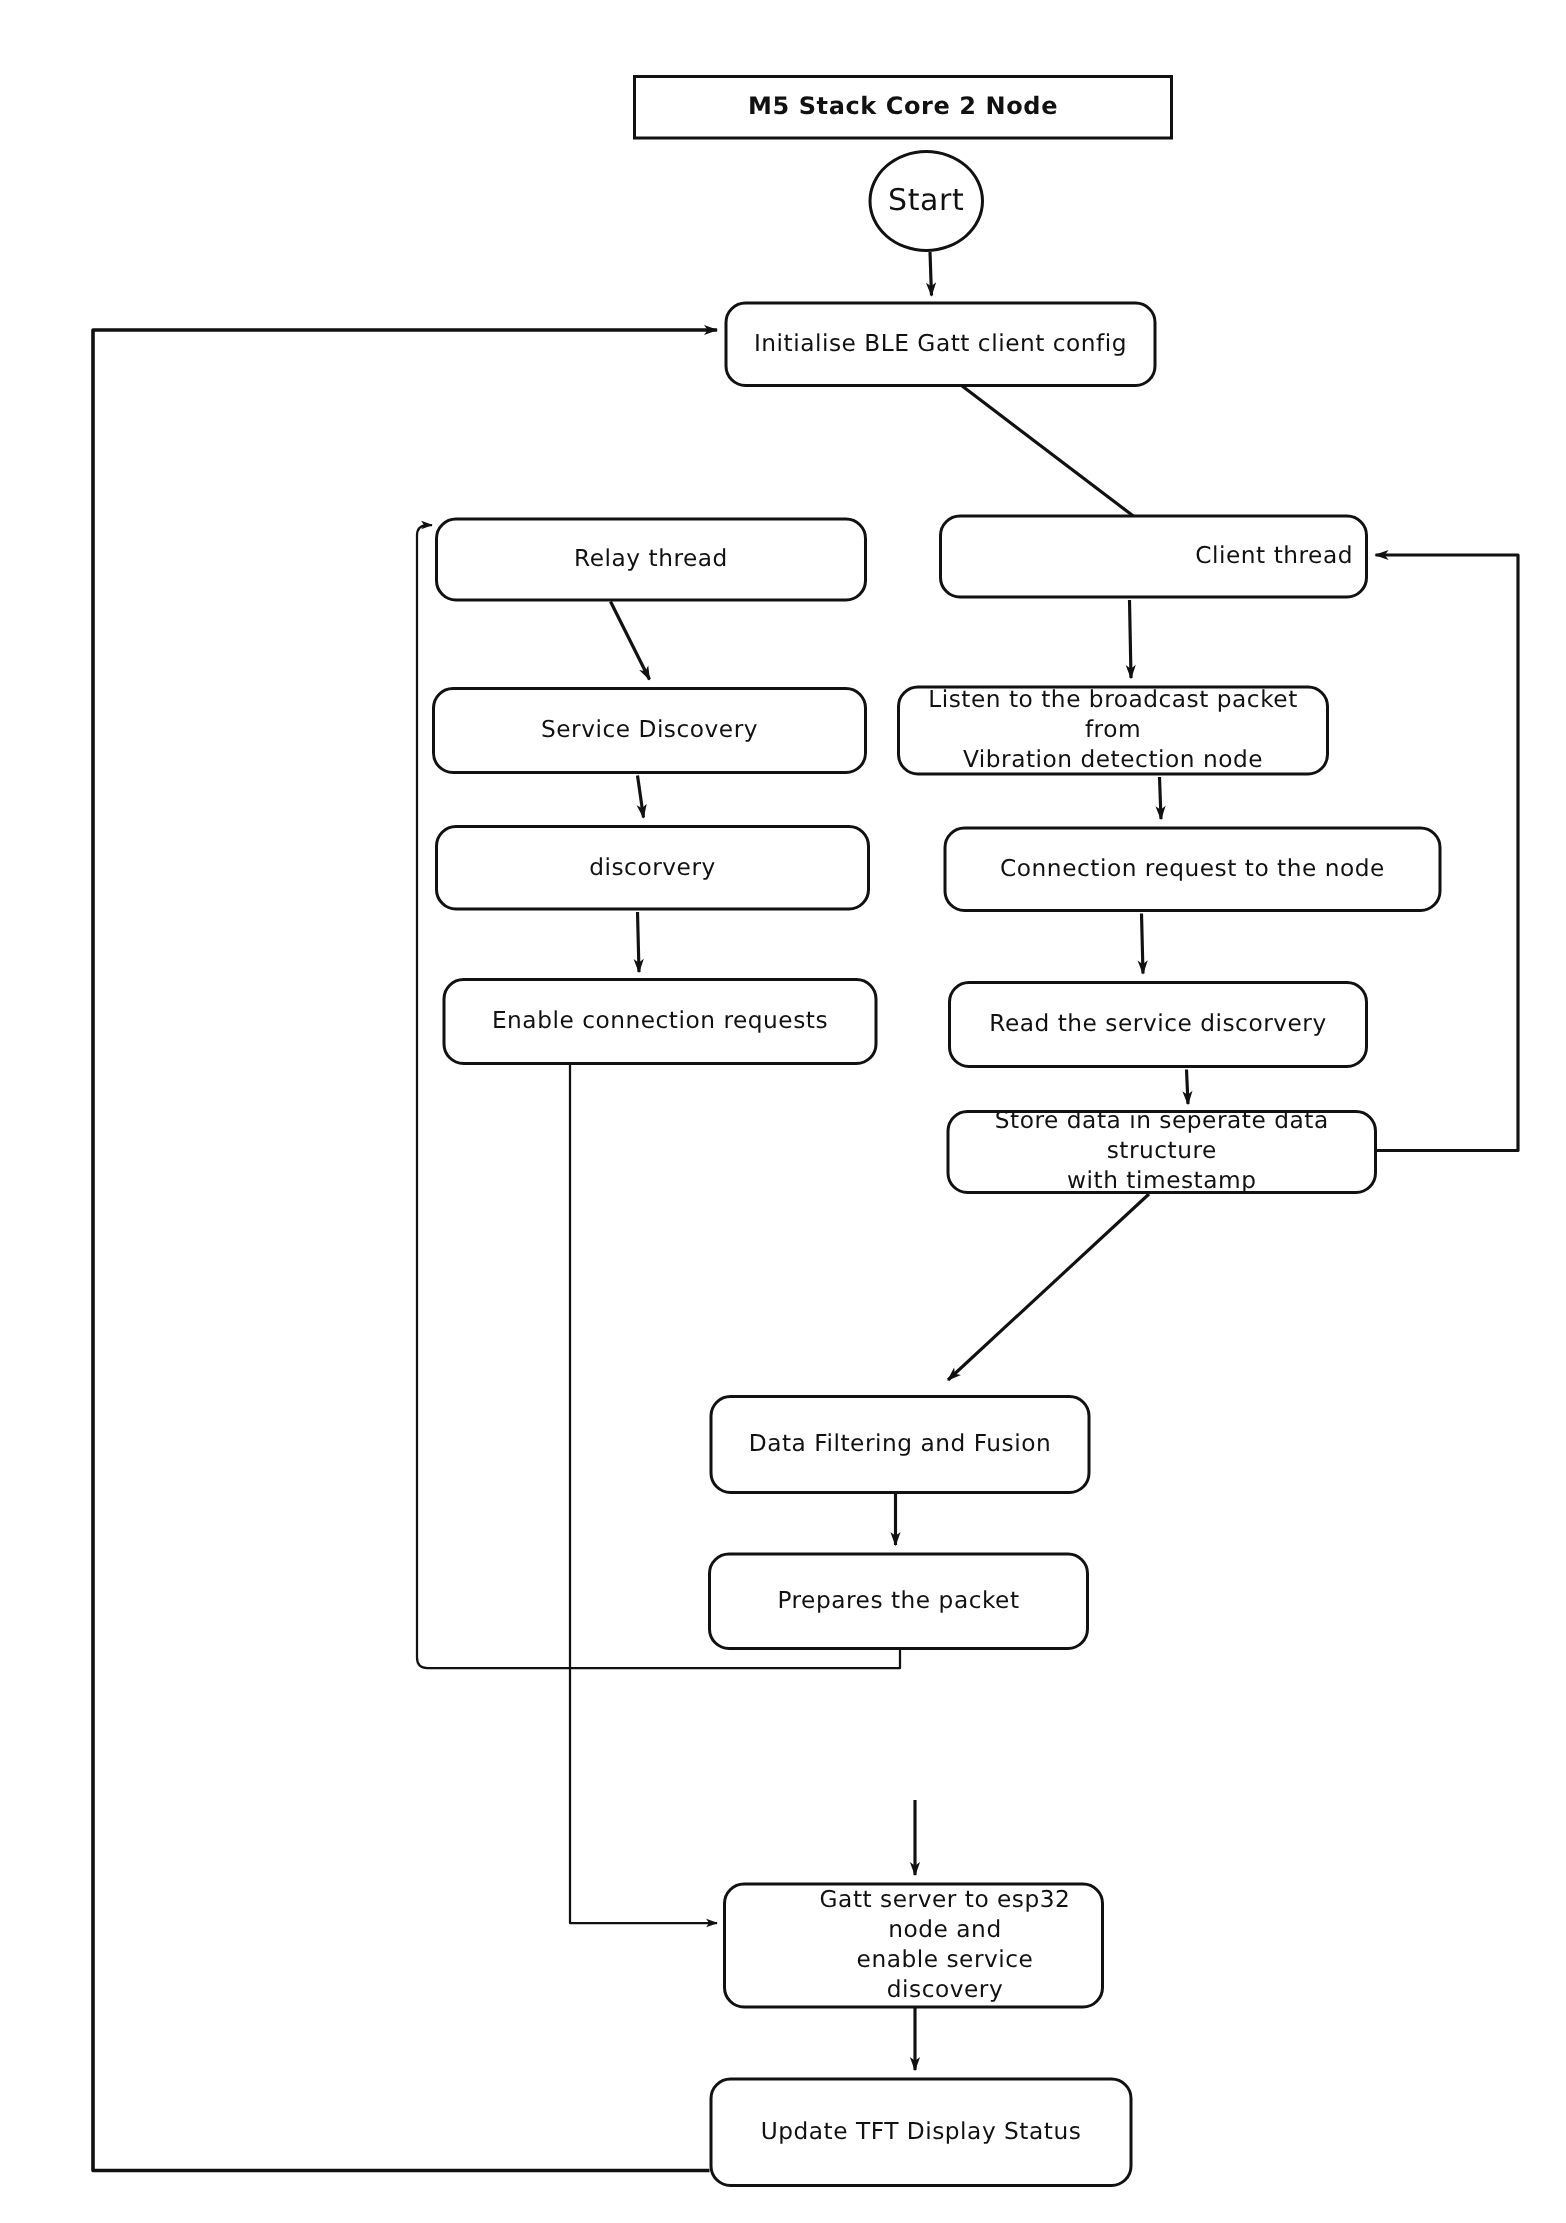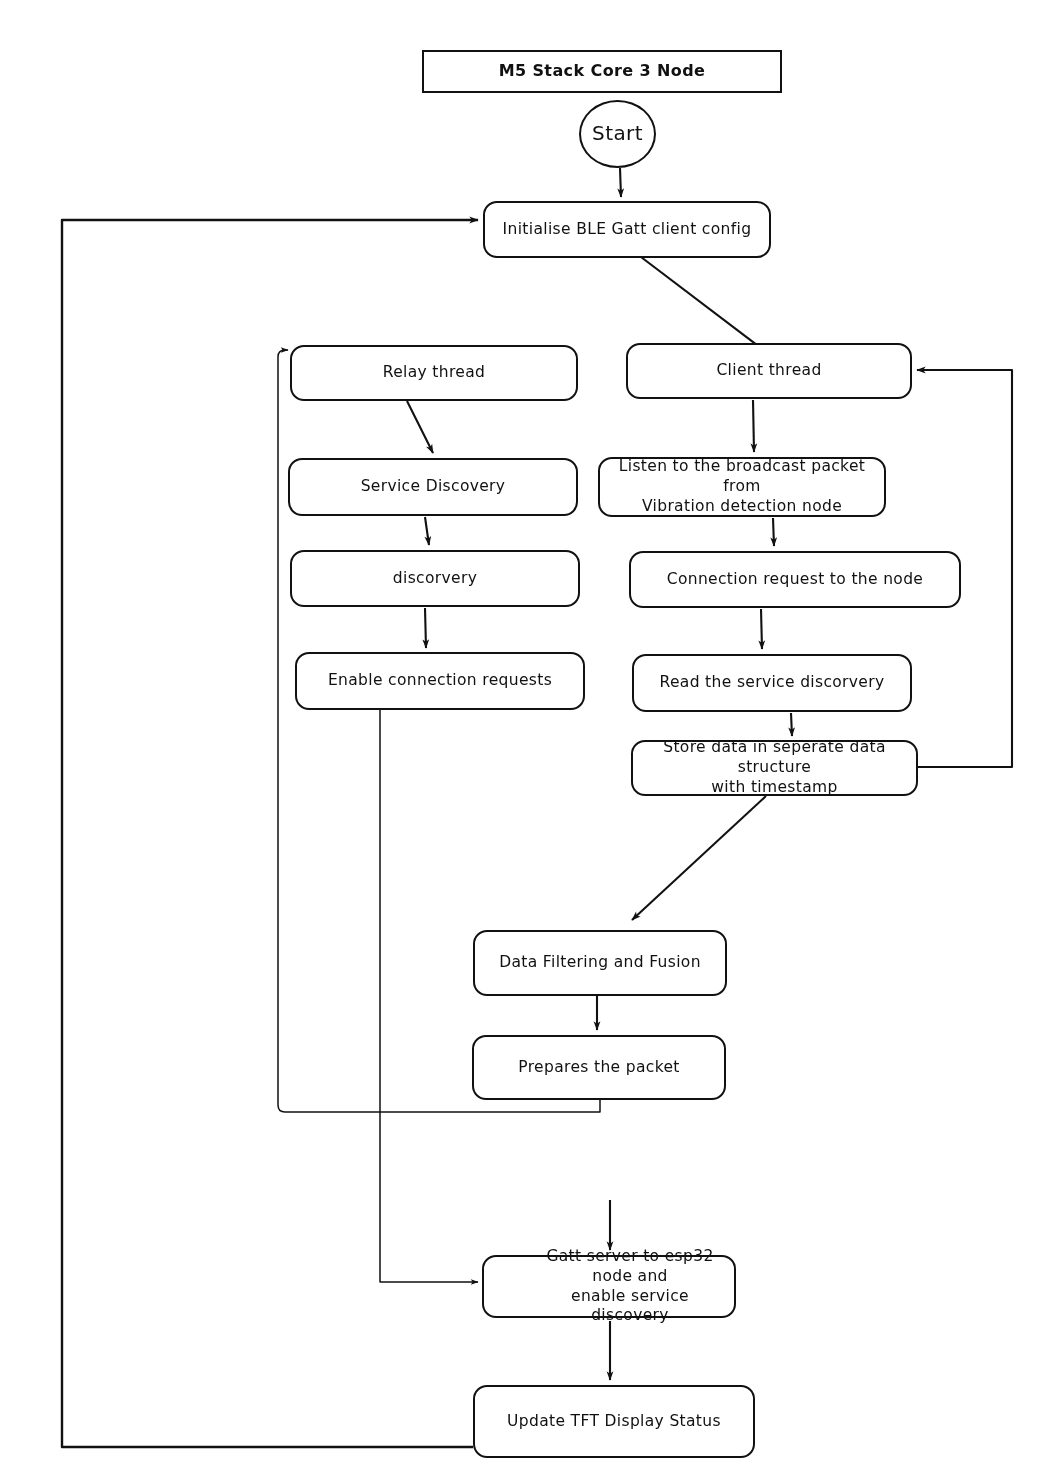--- a/index.html
+++ b/index.html
@@ -117,36 +117,36 @@
       <path d="M 610,1200 L 610,1250" marker-end="url(#ah)"></path>
 
       <path d="M 610,1321 L 610,1380" marker-end="url(#ah)"></path>
 
       <path stroke-width="2.4" d="M 473,1447 L 62,1447 L 62,220 L 478,220" marker-end="url(#ah)"></path>
 
     </g>
   </svg>
 
   <div class="node sharp title" style="left:422px; top:50px; width:360px; height:43px;">
-    <span class="txt">M5 Stack Core 3 Node</span>
+    <span class="txt">M5 Stack Core 2 Node</span>
   </div>
 
   <div class="node terminal" style="left:579px; top:100px; width:77px; height:68px;">
     <span class="txt">Start</span>
   </div>
 
   <div class="node rounded proc" style="left:290px; top:345px; width:288px; height:56px;">
     <span class="txt">Relay thread</span>
   </div>
 
   <div class="node rounded proc" style="left:483px; top:201px; width:288px; height:57px;">
     <span class="txt">Initialise BLE Gatt client config</span>
   </div>
 
-  <div class="node rounded proc" style="left:626px; top:343px; width:286px; height:56px;">
+  <div class="node rounded proc" style="left:626px; top:343px; width:286px; height:56px;justify-content:flex-end;">
     <span class="txt">Client thread</span>
   </div>
 
   <div class="node rounded proc" style="left:288px; top:458px; width:290px; height:58px;">
     <span class="txt">Service Discovery</span>
   </div>
 
   <div class="node rounded proc" style="left:598px; top:457px; width:288px; height:60px;">
     <span class="txt">Listen to the broadcast packet from
 Vibration detection node</span>
@@ -174,21 +174,21 @@
   </div>
 
   <div class="node rounded proc" style="left:473px; top:930px; width:254px; height:66px;">
     <span class="txt">Data Filtering and Fusion</span>
   </div>
 
   <div class="node rounded proc" style="left:472px; top:1035px; width:254px; height:65px;">
     <span class="txt">Prepares the packet</span>
   </div>
 
-  <div class="node rounded proc" style="left:482px; top:1255px; width:254px; height:63px;padding-left:42px;">
+  <div class="node rounded proc" style="left:482px; top:1255px; width:254px; height:84px;padding-left:42px;">
     <span class="txt">Gatt server to esp32 node and
 enable service discovery</span>
   </div>
 
   <div class="node rounded proc" style="left:473px; top:1385px; width:282px; height:73px;">
     <span class="txt">Update TFT Display Status</span>
   </div>
 
 </div>
 

